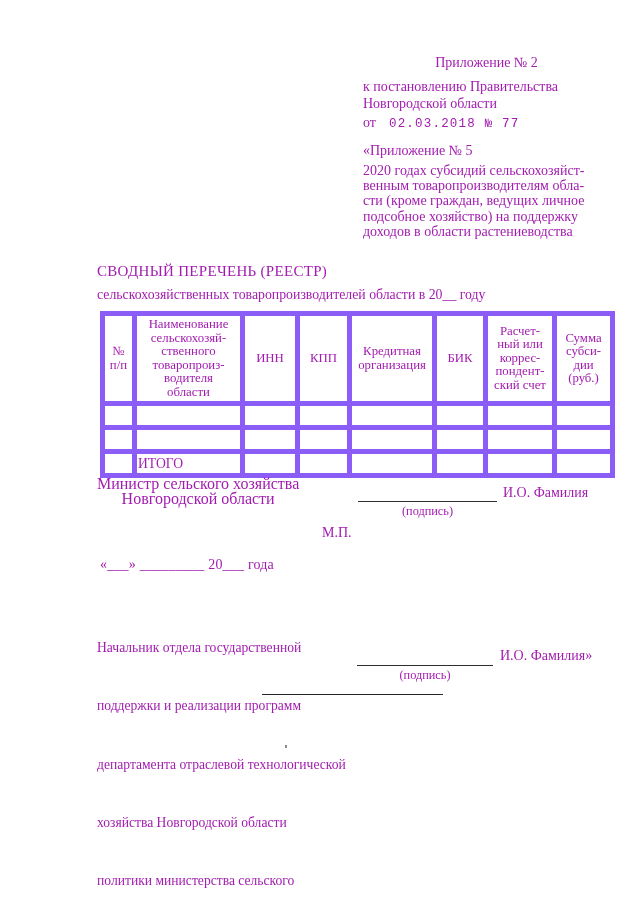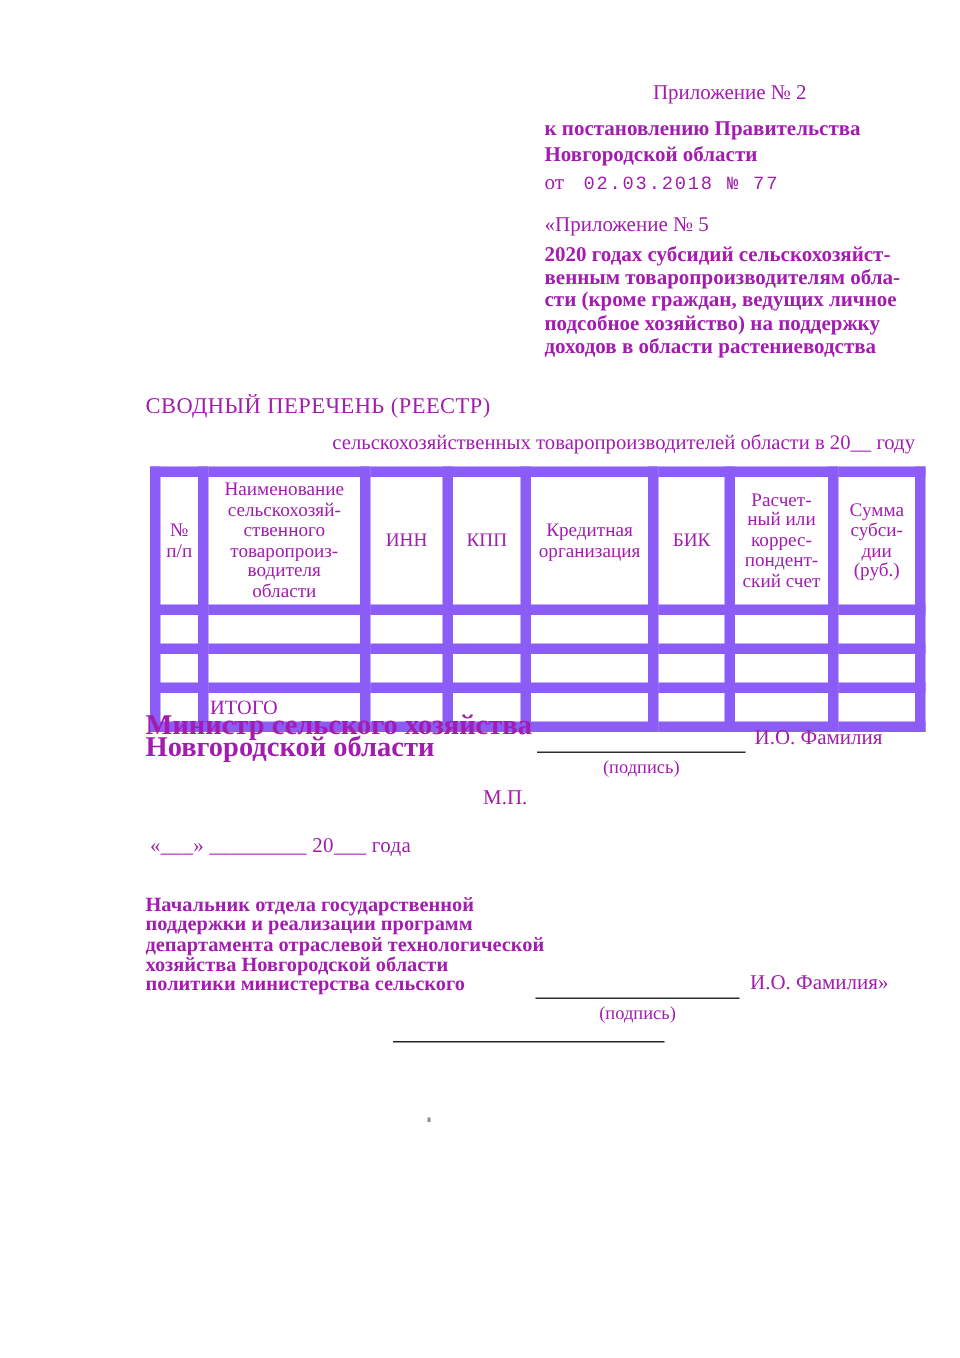--- a/index.html
+++ b/index.html
@@ -2,59 +2,59 @@
 <html><head>
 <meta charset="utf-8">
 <style>
   html,body{margin:0;padding:0;background:#ffffff;}
   .page{
     position:relative;width:640px;height:905px;background:#ffffff;
     font-family:"Liberation Serif", serif;color:#a21caf;overflow:hidden;
     -webkit-font-smoothing:antialiased;
   }
   .abs{position:absolute;}
-  .nowrap .ln{white-space:nowrap;font-weight:bold;}
+  .nowrap .ln{white-space:nowrap;}
 
   
   .hdr{left:363px;top:55px;width:247px;font-size:14px;}
   .hdr .appendix{text-align:center;margin-bottom:8px;}
   .hdr .to-lines .ln{line-height:16.5px;}
   .from-line{margin-top:3px;height:19px;}
   .from-value{font-family:"Liberation Mono", monospace;font-size:12.5px;letter-spacing:1.2px;margin-left:13px;}
   .subappendix{text-align:left;margin-top:9px;margin-bottom:4px;}
   .order .ln{line-height:15.2px;}
 
   
   .title-wrap{left:97px;top:263px;width:513px;text-align:left;font-size:15px;letter-spacing:0.3px;}
-  .subtitle{left:97px;top:287px;width:513px;text-align:right;font-size:13.8px;}
+  .subtitle{left:97px;top:287px;width:513px;text-align:left;font-size:13.8px;}
 
   
   table.registry{
     position:absolute;left:100px;top:311px;width:510px;
     border-collapse:collapse;table-layout:fixed;font-size:12.8px;
   }
   table.registry th,table.registry td{
-    border:7px solid #8b5cf6;padding:0 1px;font-weight:normal;vertical-align:middle;
+    border:5px solid #8b5cf6;padding:0 1px;font-weight:normal;vertical-align:middle;
   }
   table.registry thead th{height:85px;text-align:center;}
   table.registry thead th .ln{line-height:13.5px;}
   table.registry tbody td{height:19px;}
   td.total-cell{text-align:left;padding-left:3px;font-size:13.6px;margin-top:20px;}
 
   
-  .minister{left:97px;top:476px;font-size:19px;}
+  .minister{left:97px;top:476px;font-size:16px;text-align:center;}
   .minister .ln{line-height:15px;}
   .sig-line{border-bottom:1px solid #2e2e2e;}
   .sig-line-1{left:358px;top:489px;width:139px;height:12px;}
   .sig-caption-1{left:358px;top:504px;width:139px;text-align:center;font-size:12.3px;}
   .sig-name-1{left:503px;top:485px;font-size:14px;}
   .stamp{left:322px;top:525px;font-size:14px;}
   .date-line{left:100px;top:557px;font-size:14px;letter-spacing:0.2px;}
   .dept{left:97px;top:596px;font-size:13.6px;}
-  .dept .ln{line-height:13.3px;}
+  .dept .ln{line-height:13.3px;margin-top:45px;}
   .sig-line-2{left:357px;top:653px;width:136px;height:12px;}
   .sig-caption-2{left:357px;top:668px;width:136px;text-align:center;font-size:12.3px;}
   .sig-name-2{left:500px;top:648px;font-size:14px;}
   .bottom-line{left:262px;top:688px;width:181px;height:6px;border-bottom:1.5px solid #262626;}
   .artifact-dot{left:285px;top:745px;width:2px;height:3px;background:#8d8d8d;}
 </style>
 </head>
 <body>
 
 <div class="page">

